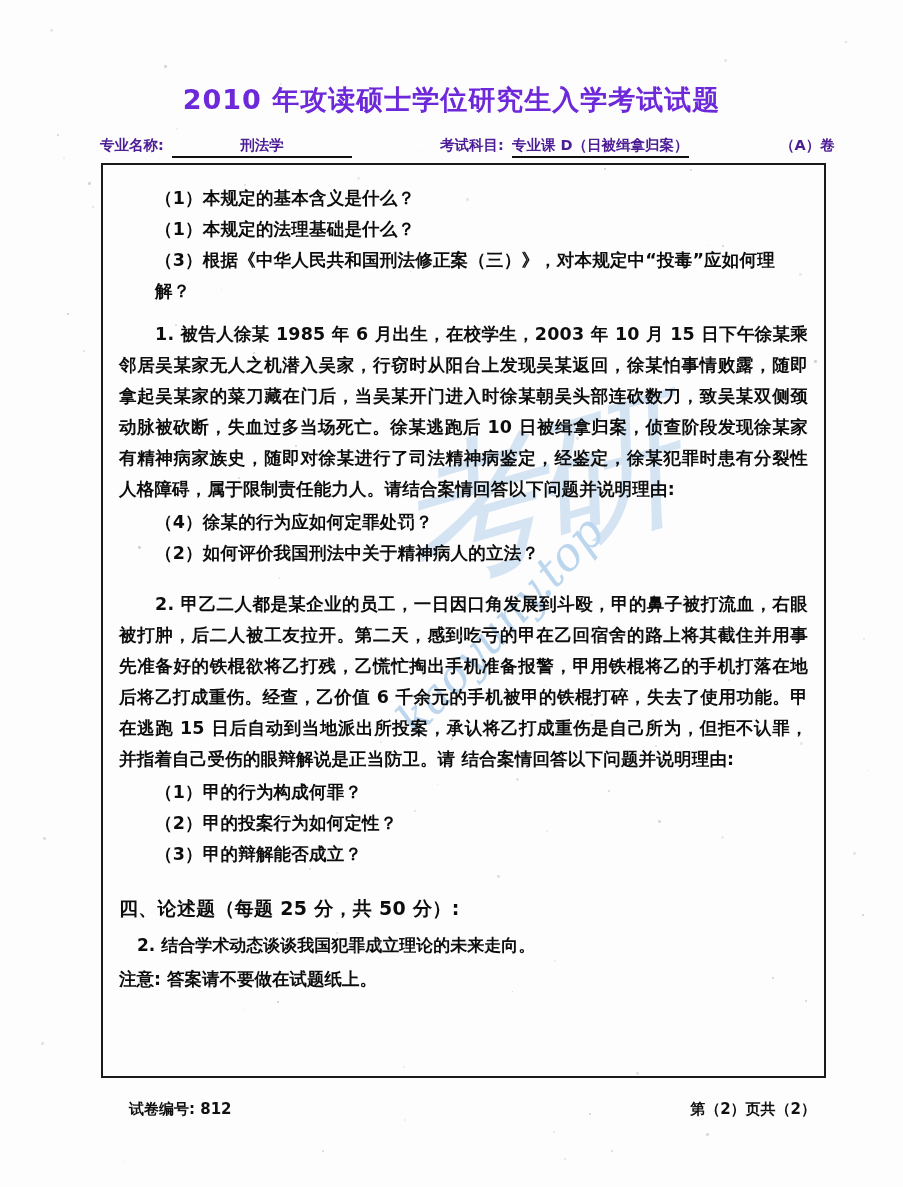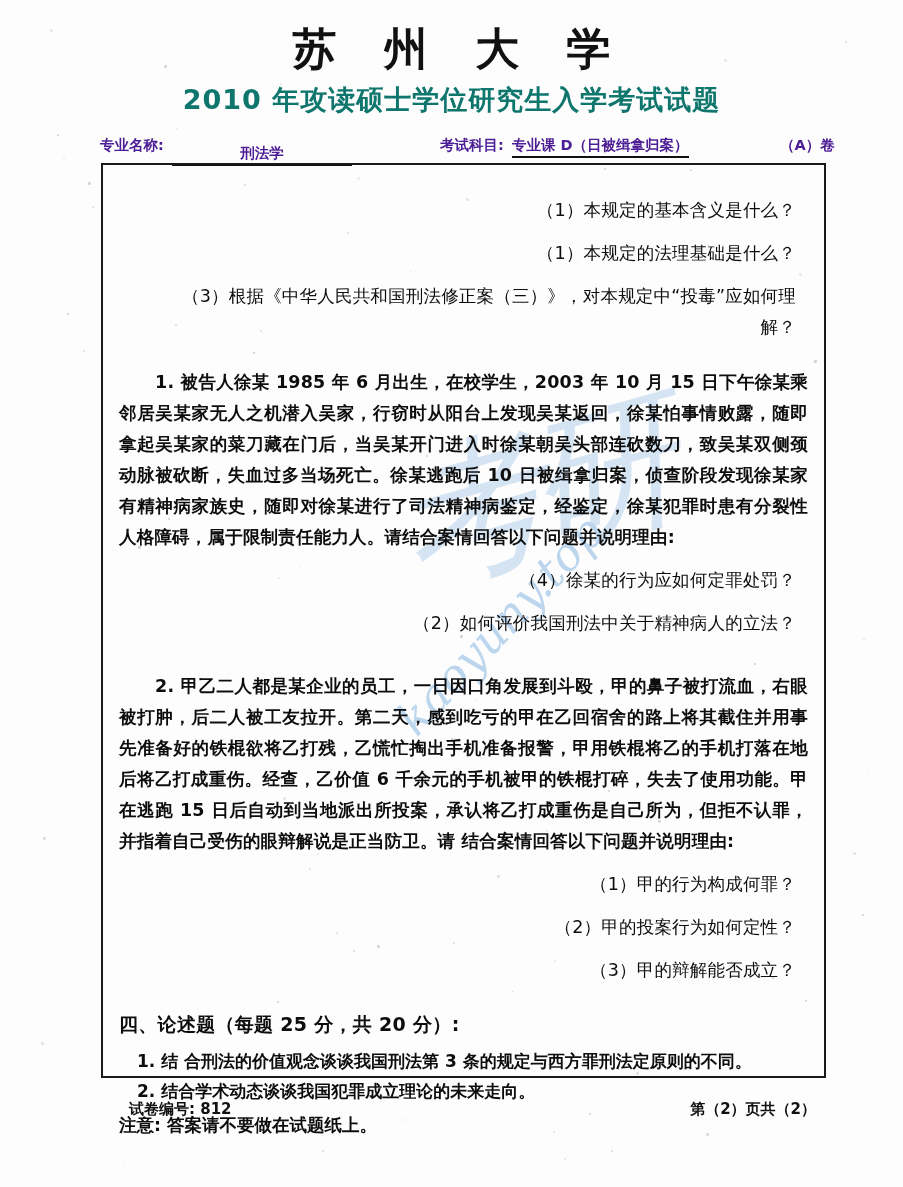--- a/index.html
+++ b/index.html
@@ -74,21 +74,21 @@
   .exam-title {
     position: absolute;
     top: 82px;
     left: 0;
     width: 903px;
     text-align: center;
     font-family: "DejaVu Sans", "Liberation Sans", sans-serif;
     font-size: 27px;
     font-weight: bold;
     letter-spacing: 1px;
-    color: #0f766e;
+    color: #6d28d9;
   }
 
   .meta-row {
     position: absolute;
     top: 134px;
     left: 100px;
     width: 728px;
     height: 24px;
     font-family: "DejaVu Sans", "Liberation Sans", sans-serif;
     font-size: 14.5px;
@@ -96,21 +96,21 @@
     color: #4c1d95;
   }
   .meta-label { position: absolute; white-space: nowrap; }
   .meta-value {
     position: absolute;
     white-space: nowrap;
     border-bottom: 2px solid #111;
     padding-bottom: 1px;
   }
   .m-major-label { left: 0; top: 2px; }
-  .m-major-value { left: 72px; top: 10px; width: 180px; text-align: center; font-family: Liberation Mono, monospace; }
+  .m-major-value { left: 72px; top: 2px; width: 180px; text-align: center; font-family: Liberation Mono, monospace; }
   .m-subject-label { left: 340px; top: 2px; }
   .m-subject-value { left: 412px; top: 2px; }
   .m-paper-set { left: 680px; top: 2px; }
 
   
   .frame {
     position: absolute;
     left: 101px;
     top: 163px;
     width: 725px;
@@ -131,25 +131,24 @@
     line-height: 31px;
     font-weight: bold;
     text-align: justify;
     margin: 0 0 2px 0;
     letter-spacing: 0.2px;
   }
   .para.indent { text-indent: 36px; }
   .sub-q {
     font-size: 17.5px;
     line-height: 31px;
-    font-weight: normal;
-    margin: 12px;
+    font-weight: bold;
+    margin: 0;
     padding-left: 36px;
     letter-spacing: 0.2px;
-    text-align: right;
   }
   .section-head {
     font-size: 19px;
     line-height: 32px;
     font-weight: bold;
     margin: 22px 0 6px 0;
     letter-spacing: 0.3px;
   }
   .gap { height: 20px; }
   .gap-sm { height: 12px; }
@@ -183,21 +182,20 @@
   .footer-right { position: absolute; right: 10px; top: 0; }
 </style>
 </head>
 <body>
 
 <div class="page">
 
   <div class="wm-script">考研</div>
   <div class="wm-url">kaoyuny.top</div>
 
-  <div class="univ-title">苏 州 大 学</div>
   <div class="exam-title">2010 年攻读硕士学位研究生入学考试试题</div>
 
   <div class="meta-row">
     <span class="meta-label m-major-label">专业名称:</span>
     <span class="meta-value m-major-value">刑法学</span>
     <span class="meta-label m-subject-label">考试科目:</span>
     <span class="meta-value m-subject-value">专业课 D（日被缉拿归案）</span>
     <span class="meta-label m-paper-set">（A）卷</span>
   </div>
 
@@ -214,22 +212,21 @@
       <p class="sub-q">（4）徐某的行为应如何定罪处罚？</p>
       <p class="sub-q">（2）如何评价我国刑法中关于精神病人的立法？</p>
 
       <div class="gap"></div>
 
       <p class="para indent">2. 甲乙二人都是某企业的员工，一日因口角发展到斗殴，甲的鼻子被打流血，右眼被打肿，后二人被工友拉开。第二天，感到吃亏的甲在乙回宿舍的路上将其截住并用事先准备好的铁棍欲将乙打残，乙慌忙掏出手机准备报警，甲用铁棍将乙的手机打落在地后将乙打成重伤。经查，乙价值 6 千余元的手机被甲的铁棍打碎，失去了使用功能。甲在逃跑 15 日后自动到当地派出所投案，承认将乙打成重伤是自己所为，但拒不认罪，并指着自己受伤的眼辩解说是正当防卫。请 结合案情回答以下问题并说明理由:</p>
       <p class="sub-q">（1）甲的行为构成何罪？</p>
       <p class="sub-q">（2）甲的投案行为如何定性？</p>
       <p class="sub-q">（3）甲的辩解能否成立？</p>
 
-      <div class="section-head">四、论述题（每题 25 分，共 20 分）:</div>
-      <p class="list-item">1. 结 合刑法的价值观念谈谈我国刑法第 3 条的规定与西方罪刑法定原则的不同。</p>
+      <div class="section-head">四、论述题（每题 25 分，共 50 分）:</div>
       <p class="list-item">2. 结合学术动态谈谈我国犯罪成立理论的未来走向。</p>
       <p class="notice">注意: 答案请不要做在试题纸上。</p>
 
     </div>
   </div>
 
   <div class="footer">
     <span class="footer-left">试卷编号: 812</span>
     <span class="footer-right">第（2）页共（2）</span>
   </div>

